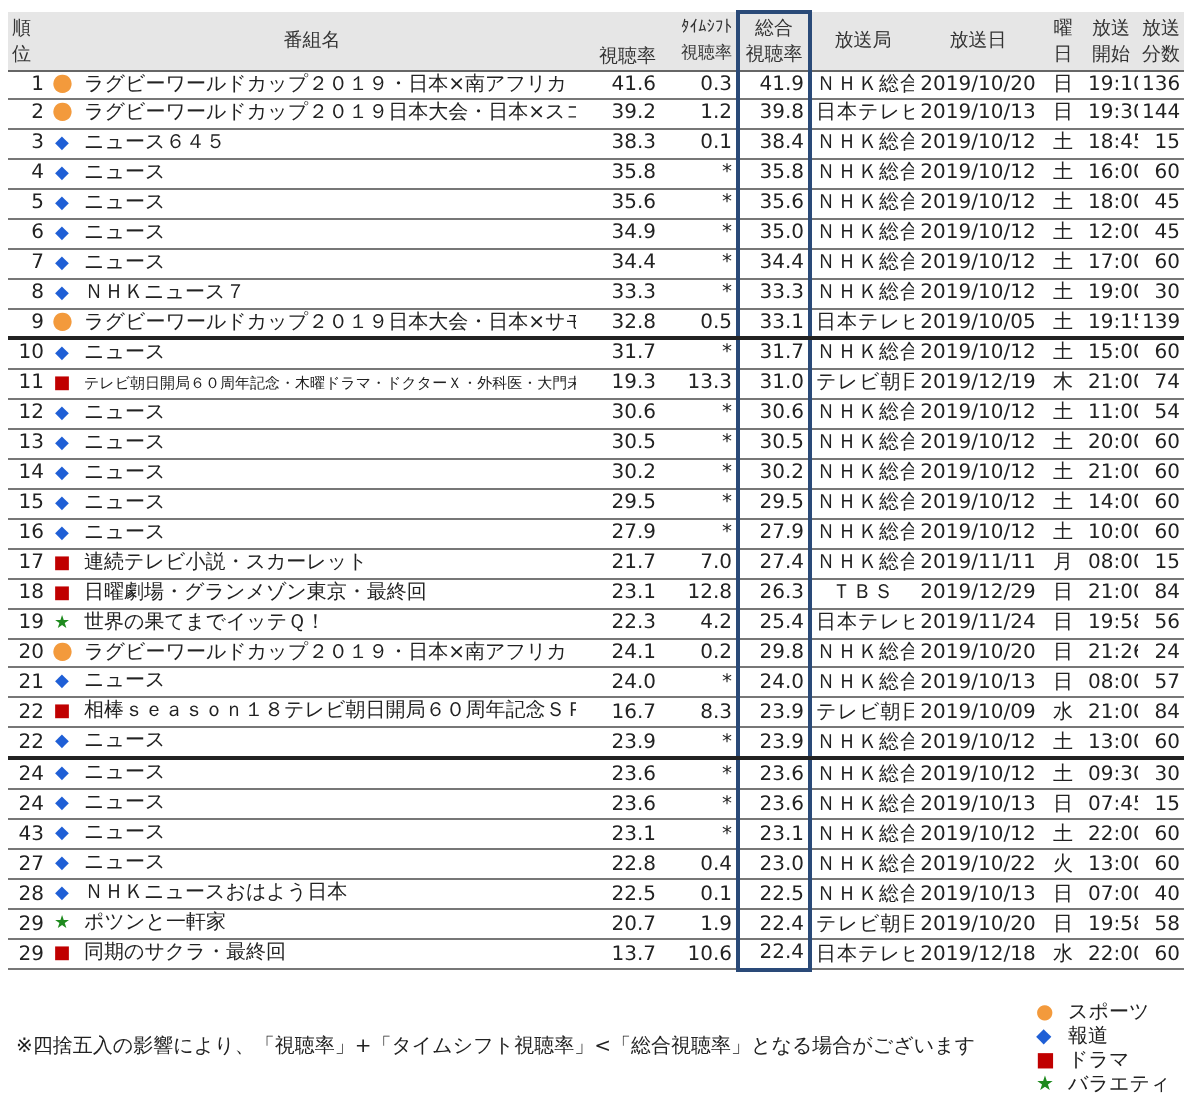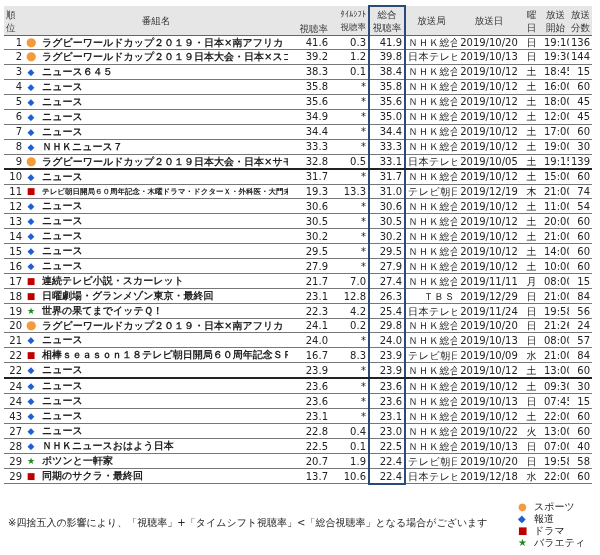--- a/index.html
+++ b/index.html
@@ -9,28 +9,28 @@
   table.rank th { background:#e6e6e6; font-weight:normal; font-size:9.5px; line-height:13px; padding:0 2px; height:28px; color:#333; border-bottom:1.5px solid #666; }
   table.rank td { height:13.3px; line-height:13px; padding:0 2px; border-bottom:1px solid #777; white-space:nowrap; overflow:hidden; }
   table.rank tr.thick td { border-bottom:2px solid #222; }
   td.num, th.num { text-align:right; }
   td.ctr, th.ctr { text-align:center; }
   th.left { text-align:left; }
   td.rank-cell { text-align:right; padding-right:4px; }
   td.total, th.total { border-left:2px solid #2a4a78; border-right:2px solid #2a4a78; }
   th.total { border-top:2px solid #2a4a78;margin-top:12px; }
   tr.last td.total { border-bottom:2px solid #2a4a78; }
-  td.title { font-size:10px;font-weight:bold; }
+  td.title { font-size:10px; }
   td.title.small { font-size:7.5px; }
   .mark { display:inline-block; width:10px; text-align:center; margin-right:6px; font-size:9px; }
   .m-sports { color:#f39a3c; font-size:12px; line-height:10px; }
   .m-news { color:#1f5fd6; }
   .m-drama { color:#c00000; font-size:9px; }
   .m-variety { color:#1e8a1e; }
-  td.station { text-align:right; font-size:10px; letter-spacing:0.5px;font-family:Liberation Serif, serif; }
+  td.station { text-align:center; font-size:10px; letter-spacing:0.5px;font-family:Liberation Serif, serif; }
   .note { position:absolute; left:8px; top:516px; font-size:10px; color:#222; }
   .legend { position:absolute; left:518px; top:501px; font-size:10px; line-height:12px; }
   .legend div { display:flex; align-items:center; }
   .legend .lm { width:16px; text-align:left; }
 </style>
 </head>
 <body>
 
 <table class="rank">
   <colgroup>

